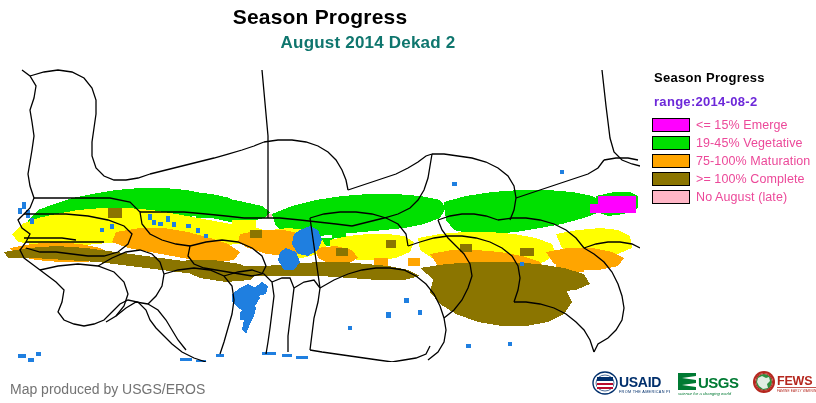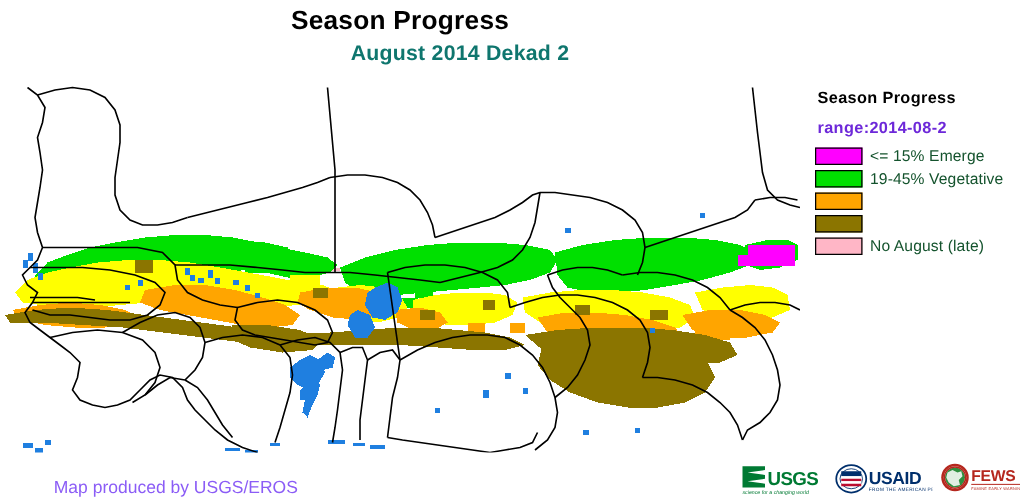--- a/index.html
+++ b/index.html
@@ -20,24 +20,24 @@
 
   
   #legend{position:absolute;left:648px;top:70px;width:168px;}
   #legend-title{font-size:13px;font-weight:bold;color:#000;margin:0 0 9px 6px;
       letter-spacing:.3px;}
   #legend-range{font-size:13px;font-weight:bold;color:#6d28d9;margin:0 0 7px 6px;
       letter-spacing:.3px;}
   .legend-row{display:flex;align-items:center;height:17px;margin-bottom:1px;}
   .legend-swatch{width:38px;height:14px;border:1px solid #000;box-sizing:border-box;
       margin-left:4px;margin-right:6px;flex:0 0 auto;}
-  .legend-label{font-size:12.5px;color:#14532d;white-space:nowrap;letter-spacing:.1px;}
+  .legend-label{font-size:12.5px;color:#ec4899;white-space:nowrap;letter-spacing:.1px;}
 
   
-  #credit{position:absolute;left:10px;top:381px;font-size:14px;color:#8b5cf6;margin-left:33px;}
+  #credit{position:absolute;left:10px;top:381px;font-size:14px;color:#737373;}
   #logos{position:absolute;left:592px;top:367px;width:222px;height:32px;
       display:flex;align-items:center;gap:6px;}
   .logo{height:30px;display:flex;align-items:center;}
 </style>
 </head>
 <body>
 
 <div id="page">
 
   <div id="title-main">Season Progress</div>
@@ -323,61 +323,63 @@
     <div class="legend-row">
       <span class="legend-swatch" style="background:#FF00FF"></span>
       <span class="legend-label">&lt;= 15% Emerge</span>
     </div>
     <div class="legend-row">
       <span class="legend-swatch" style="background:#00E000"></span>
       <span class="legend-label">19-45% Vegetative</span>
     </div>
     <div class="legend-row">
       <span class="legend-swatch" style="background:#FFA500"></span>
+      <span class="legend-label">75-100% Maturation</span>
     </div>
     <div class="legend-row">
       <span class="legend-swatch" style="background:#8B7500"></span>
+      <span class="legend-label">&gt;= 100% Complete</span>
     </div>
     <div class="legend-row">
       <span class="legend-swatch" style="background:#FFB6C6"></span>
       <span class="legend-label">No August (late)</span>
     </div>
   </div>
 
   <div id="credit">Map produced by USGS/EROS</div>
 
   <div id="logos">
-
-    <div class="logo">
-      <svg width="70" height="28" viewBox="0 0 70 28">
-        <g fill="#007A33">
-          <path d="M2,4 L20,4 L20,7 L6,9 L20,11 L20,14 L6,16 L20,18 L20,21 L2,21 Z"></path>
-        </g>
-        <text x="22" y="19" font-family="'Liberation Sans',sans-serif" font-size="15" font-weight="bold" fill="#007A33" letter-spacing="-0.5">USGS</text>
-        <text x="2" y="26" font-family="'Liberation Sans',sans-serif" font-size="4.2" font-style="italic" fill="#007A33">science for a changing world</text>
-      </svg>
-    </div>
 
     <div class="logo">
       <svg width="78" height="28" viewBox="0 0 78 28">
         <g>
           <ellipse cx="13" cy="14" rx="12" ry="11" fill="#ffffff" stroke="#002F6C" stroke-width="1.4"></ellipse>
           <ellipse cx="13" cy="14" rx="9" ry="8" fill="#ffffff" stroke="#002F6C" stroke-width="0.7"></ellipse>
           <rect x="5" y="8" width="16" height="4" fill="#002F6C"></rect>
           <rect x="5" y="12" width="16" height="2" fill="#ffffff"></rect>
           <rect x="5" y="14" width="16" height="2" fill="#BA0C2F"></rect>
           <rect x="5" y="16" width="16" height="2" fill="#ffffff"></rect>
           <rect x="5" y="18" width="16" height="2" fill="#BA0C2F"></rect>
         </g>
         <text x="27" y="18" font-family="'Liberation Sans',sans-serif" font-size="14" font-weight="bold" fill="#002F6C" letter-spacing="-0.3">USAID</text>
         <text x="27" y="24" font-family="'Liberation Sans',sans-serif" font-size="3.8" fill="#002F6C" letter-spacing="0.3">FROM THE AMERICAN PEOPLE</text>
       </svg>
     </div>
 
     <div class="logo">
+      <svg width="70" height="28" viewBox="0 0 70 28">
+        <g fill="#007A33">
+          <path d="M2,4 L20,4 L20,7 L6,9 L20,11 L20,14 L6,16 L20,18 L20,21 L2,21 Z"></path>
+        </g>
+        <text x="22" y="19" font-family="'Liberation Sans',sans-serif" font-size="15" font-weight="bold" fill="#007A33" letter-spacing="-0.5">USGS</text>
+        <text x="2" y="26" font-family="'Liberation Sans',sans-serif" font-size="4.2" font-style="italic" fill="#007A33">science for a changing world</text>
+      </svg>
+    </div>
+
+    <div class="logo">
       <svg width="74" height="28" viewBox="0 0 74 28">
         <g>
           <circle cx="12" cy="13" r="11" fill="#B5271E"></circle>
           <circle cx="12" cy="13" r="9" fill="#ffffff"></circle>
           <circle cx="12" cy="13" r="8" fill="#2F8F3F"></circle>
           <path d="M6,9 L10,7 L14,9 L17,8 L18,12 L15,15 L16,19 L11,20 L7,17 L5,13 Z" fill="#ffffff" opacity="0.85"></path>
           <circle cx="12" cy="13" r="8.5" fill="none" stroke="#B5271E" stroke-width="1.2"></circle>
         </g>
         <text x="25" y="16" font-family="'Liberation Sans',sans-serif" font-size="12.5" font-weight="bold" fill="#B5271E" letter-spacing="-0.2">FEWS NET</text>
         <line x1="25" y1="18.5" x2="72" y2="18.5" stroke="#B5271E" stroke-width="0.8"></line>

